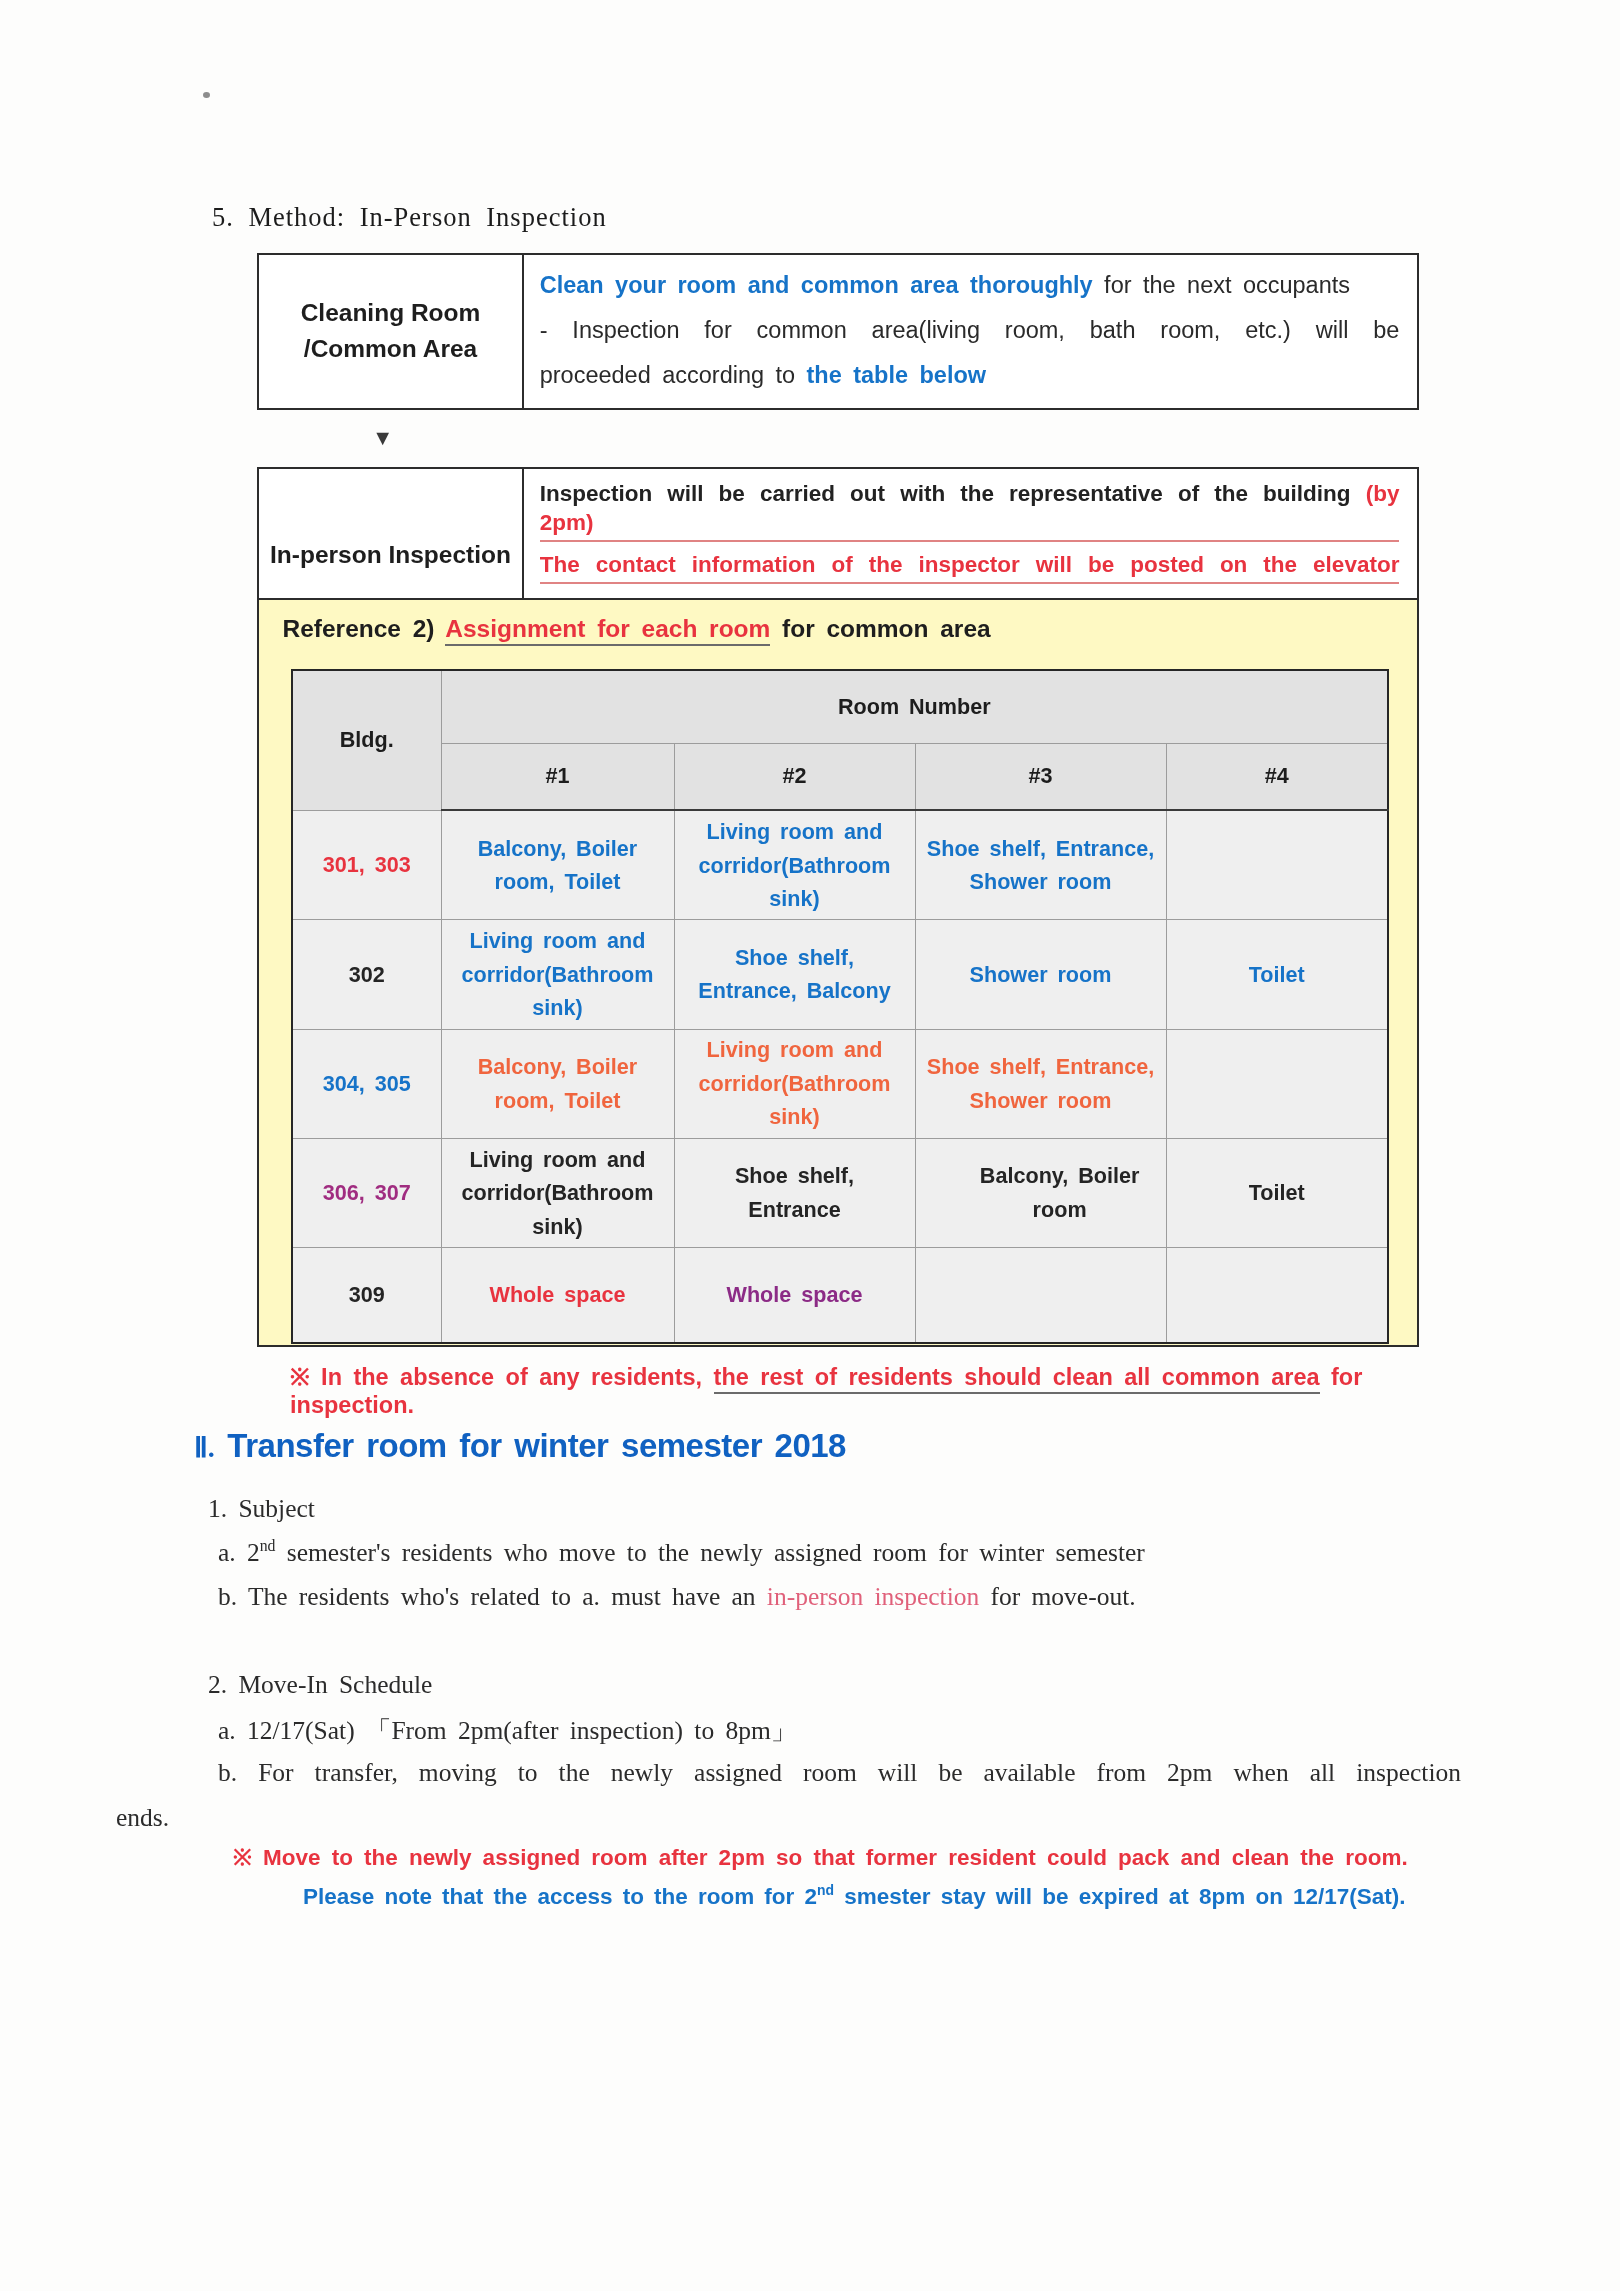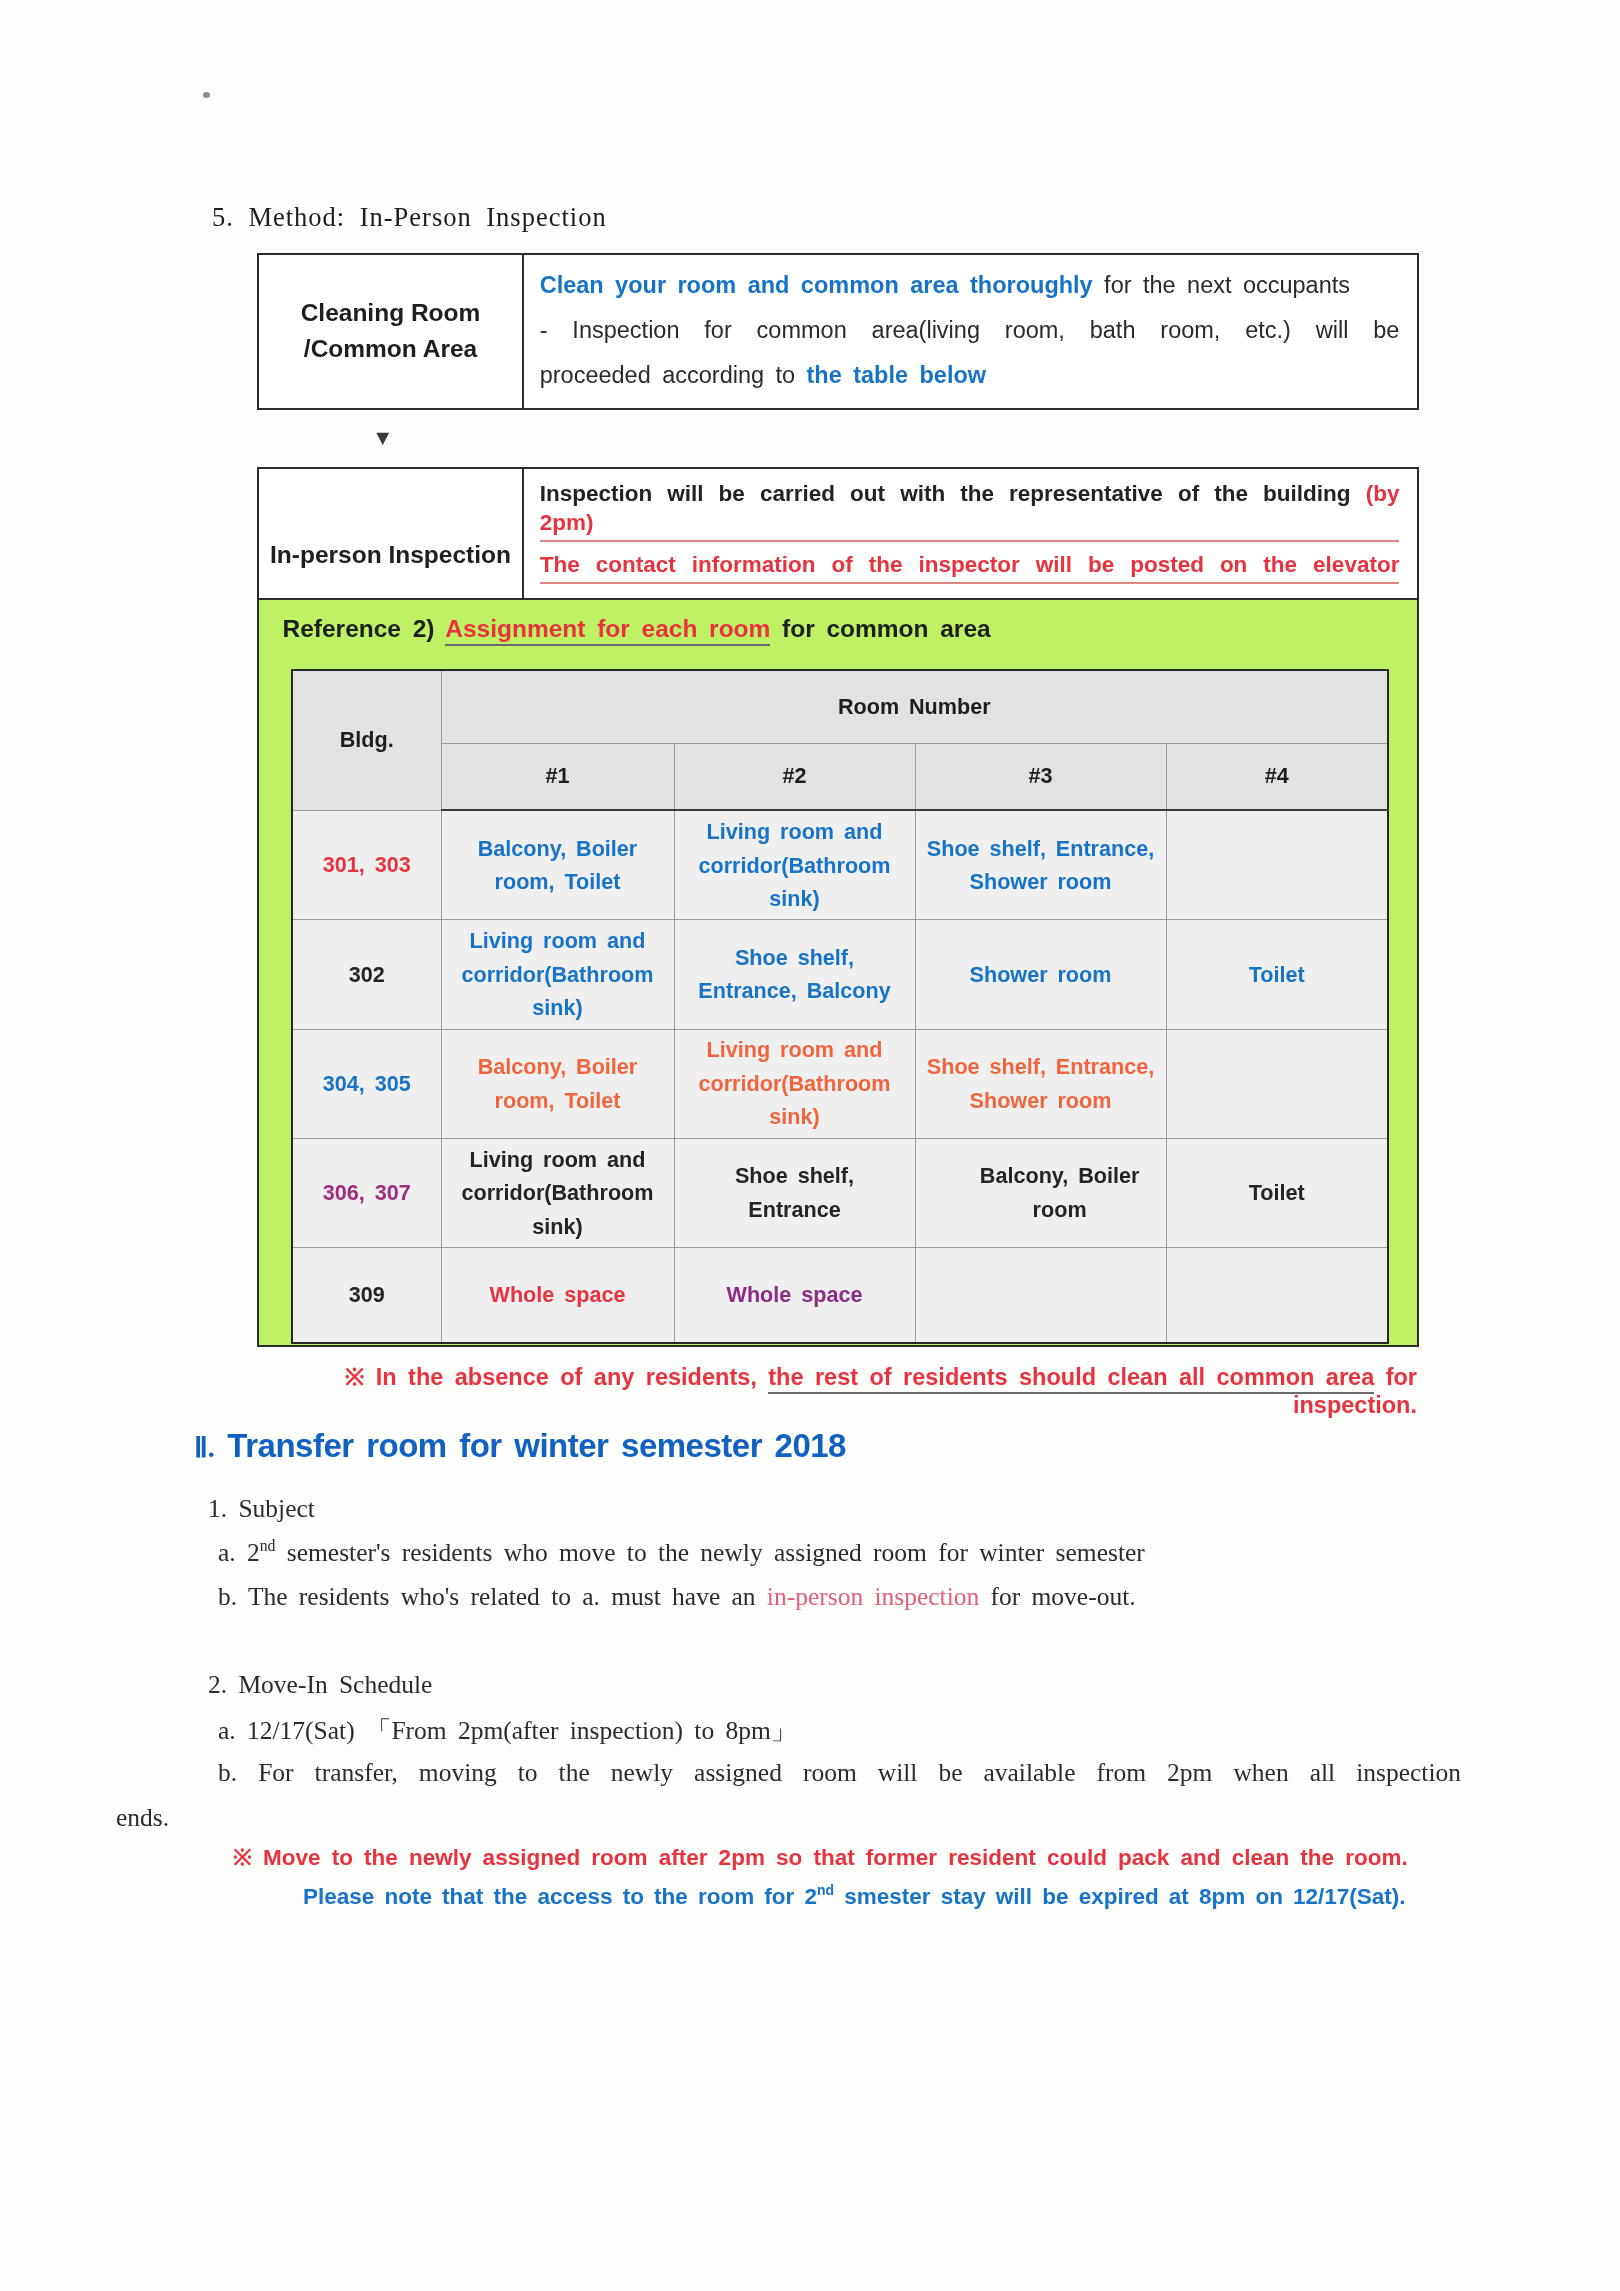--- a/index.html
+++ b/index.html
@@ -31,21 +31,21 @@
 
   .flow-arrow { left:372px; top:425px; font-size:21.6px; color:#3a3a3a; }
 
   #inspection-table { top:467px; }
   #inspection-table .content-cell { padding-top:9.8px; }
   .iline { font-size:22.5px; font-weight:bold; line-height:29px; word-spacing:4.9px; margin-bottom:8.8px; }
   .ul-full { display:block; border-bottom:2px solid #e08383; padding-bottom:2.9px; }
   .ul-red  { border-bottom:2px solid #ec8b8b; padding-bottom:2.9px; }
 
   
-  #reference-box { position:absolute; left:257px; top:598px; width:1162px; height:749px; border:2.9px solid #2c2c2c; background:#bef264; box-sizing:border-box; }
+  #reference-box { position:absolute; left:257px; top:598px; width:1162px; height:749px; border:2.9px solid #2c2c2c; background:#fef9c3; box-sizing:border-box; }
   .ref-title { margin:14.7px 0 0 23.5px; font-size:24.5px; font-weight:bold; color:#1e1e1e; word-spacing:4.9px; }
   .ul-gray { border-bottom:2px solid #6b6b6b; padding-bottom:2px; }
 
   table.assign { border-collapse:collapse; margin:26.5px 0 0 32px; table-layout:fixed; }
   table.assign { border:2.9px solid #262626; }
   table.assign th, table.assign td {
     border:1px solid #9c9c9c; text-align:center; vertical-align:middle;
     font-weight:bold; font-size:21.6px; word-spacing:3.9px; padding:3.9px 9.8px; box-sizing:border-box;
   }
   table.assign th { background:#e2e2e2; color:#1d1d1d; }
@@ -156,21 +156,21 @@
         <tr class="drow-last">
           <td style="color: rgb(36, 36, 36);">309</td>
           <td style="color: rgb(232, 51, 63);">Whole space</td>
           <td style="color: rgb(140, 43, 134);">Whole space</td>
           <td style="color: rgb(36, 36, 36);"></td>
           <td style="color: rgb(36, 36, 36);"></td>
         </tr>
       </tbody>
     </table>
 
-    <div class="ref-foot" style="color: rgb(232, 51, 63); text-align: right;"><span>※ In the absence of any residents, </span><span class="ul-gray">the rest of residents should clean all common area</span><span> for inspection.</span></div>
+    <div class="ref-foot" style="color: rgb(232, 51, 63);"><span>※ In the absence of any residents, </span><span class="ul-gray">the rest of residents should clean all common area</span><span> for inspection.</span></div>
   </div>
 
   <div class="abs h2-line" style="color: rgb(16, 97, 193);"><span class="h2-num serif">Ⅱ.</span><span class="h2-text">&nbsp;</span><span class="h2-text">Transfer room for winter semester 2018</span></div>
 
   <div class="abs body-serif serif" style="left:208px; top:1494px;">1. Subject</div>
 
   <div class="abs body-serif serif" style="left:218px; top:1537px;"><span>a. 2</span><span class="sup">nd</span><span> semester's residents who move to the newly assigned room for winter semester</span></div>
 
   <div class="abs body-serif serif" style="left:218px; top:1582px;"><span>b. The residents who's related to a. must have an </span><span style="color: rgb(224, 96, 122);">in-person inspection</span><span> for move-out.</span></div>
 

